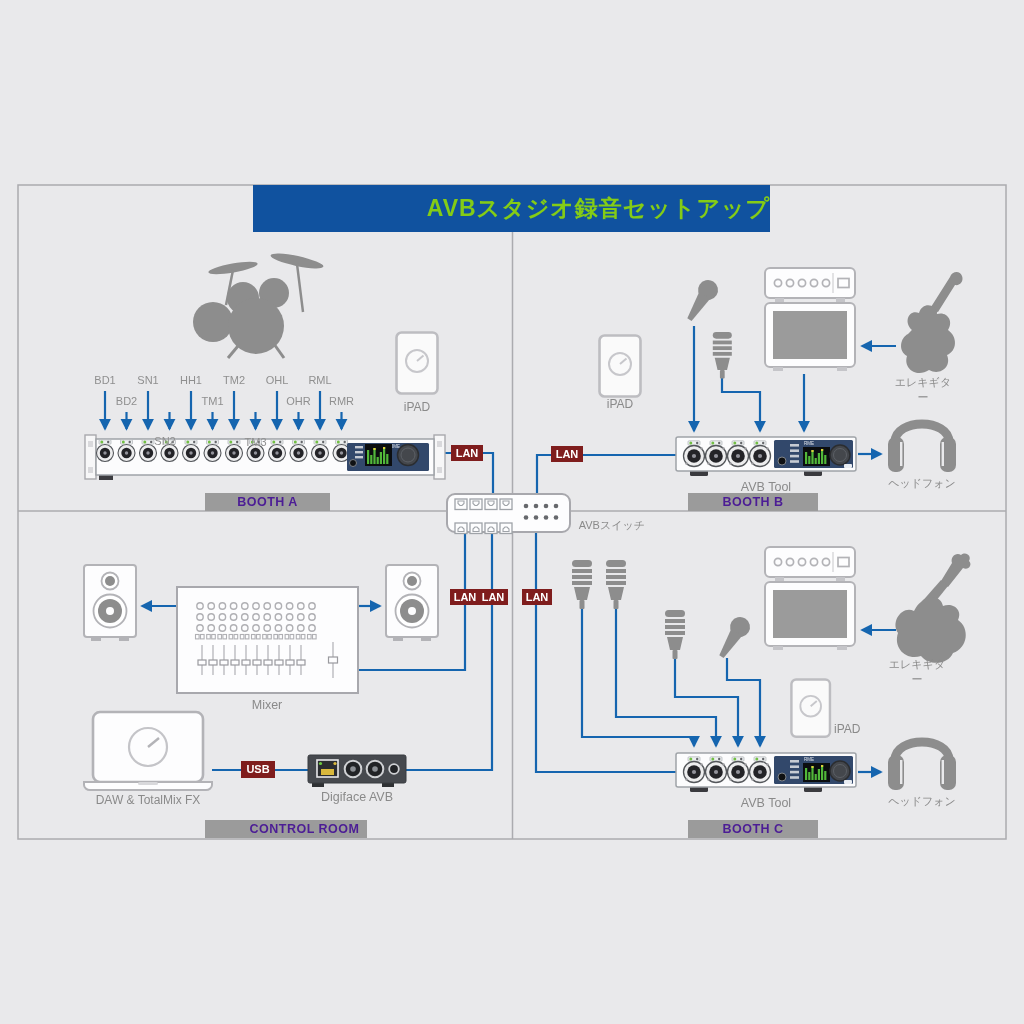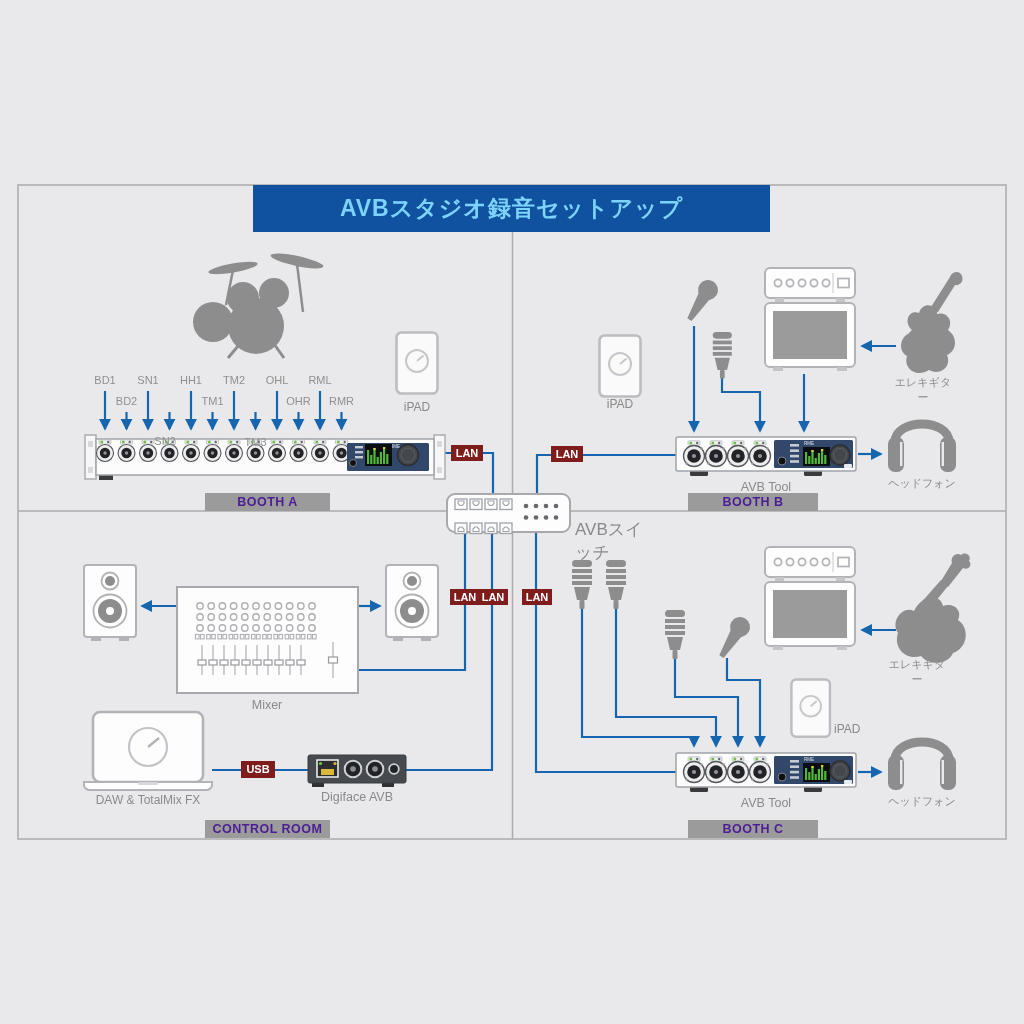--- a/index.html
+++ b/index.html
@@ -6,21 +6,21 @@
   #stage{position:relative;width:1024px;height:1024px;background:#e9e9eb;overflow:hidden;
          font-family:"Liberation Sans","DejaVu Sans",sans-serif;}
   #art{position:absolute;left:0;top:0;}
   .lbl{position:absolute;color:#8a8a8a;text-align:center;}
   .miclbl{position:absolute;width:42px;text-align:center;font-size:11px;color:#8f8f8f;}
   .tag{position:absolute;width:32px;height:16px;background:#7f1d1d;color:#fff;
        font-size:11px;font-weight:bold;line-height:16px;text-align:center;}
   .zonebar{position:absolute;height:18px;background:#9b9b9b;color:#4c1d95;font-size:12.5px;
        font-weight:bold;line-height:18px;text-align:center;letter-spacing:.5px;}
   #title{position:absolute;left:253px;top:185px;width:517px;height:47px;background:#10529f;
-       color:#7dd3fc;font-size:23px;font-weight:bold;line-height:47px;text-align:center;letter-spacing:1px;}
+       color:#84cc16;font-size:23px;font-weight:bold;line-height:47px;text-align:right;letter-spacing:1px;}
 </style>
 </head>
 <body>
 
 <div id="stage">
 
 <svg id="art" width="1024" height="1024" viewBox="0 0 1024 1024">
   <defs>
     <marker id="arr" viewBox="0 0 10 10" refX="8.5" refY="5" markerWidth="5.5" markerHeight="5.5" orient="auto-start-reverse">
       <path d="M0,0 L10,5 L0,10 Z" fill="#1565af"></path>
@@ -424,29 +424,29 @@
 <div class="tag" style="left:451px;top:445px;">LAN</div>
 <div class="tag" style="left:551px;top:446px;">LAN</div>
 <div class="tag" style="left:450px;top:589px;width:30px;">LAN</div>
 <div class="tag" style="left:478px;top:589px;width:30px;">LAN</div>
 <div class="tag" style="left:522px;top:589px;width:30px;">LAN</div>
 <div class="tag" style="left:241px;top:761px;width:34px;height:17px;line-height:17px;">USB</div>
 
 <div class="lbl" style="left:395px;top:400px;width:44px;font-size:12px;">iPAD</div>
 <div class="lbl" style="left:598px;top:397px;width:44px;font-size:12px;">iPAD</div>
 <div class="lbl" style="left:834px;top:722px;width:36px;font-size:12px;text-align:left;">iPAD</div>
-<div class="lbl" style="left:575px;top:518px;width:70px;font-size:17px;text-align:left;">AVBスイッチ</div>
+<div class="lbl" style="left:575px;top:518px;width:70px;font-size:11px;text-align:right;">AVBスイッチ</div>
 <div class="lbl" style="left:716px;top:480px;width:100px;font-size:12.5px;">AVB Tool</div>
 <div class="lbl" style="left:716px;top:796px;width:100px;font-size:12.5px;">AVB Tool</div>
 <div class="lbl" style="left:886px;top:476px;width:72px;font-size:11px;">ヘッドフォン</div>
 <div class="lbl" style="left:886px;top:794px;width:72px;font-size:11px;">ヘッドフォン</div>
 <div class="lbl" style="left:892px;top:375px;width:62px;font-size:11px;">エレキギター</div>
 <div class="lbl" style="left:886px;top:657px;width:62px;font-size:11px;">エレキギター</div>
 <div class="lbl" style="left:237px;top:698px;width:60px;font-size:12.5px;">Mixer</div>
 <div class="lbl" style="left:88px;top:793px;width:120px;font-size:12px;">DAW &amp; TotalMix FX</div>
 <div class="lbl" style="left:317px;top:790px;width:80px;font-size:12.5px;">Digiface AVB</div>
 
 <div class="zonebar" style="left:205px;top:493px;width:125px;">BOOTH A</div>
 <div class="zonebar" style="left:688px;top:493px;width:130px;">BOOTH B</div>
-<div class="zonebar" style="left:205px;top:820px;width:125px;">CONTROL ROOM</div>
+<div class="zonebar" style="left:205px;top:820px;width:125px;padding-left:37px;">CONTROL ROOM</div>
 <div class="zonebar" style="left:688px;top:820px;width:130px;">BOOTH C</div>
 
 </div>
 
 </body></html>

